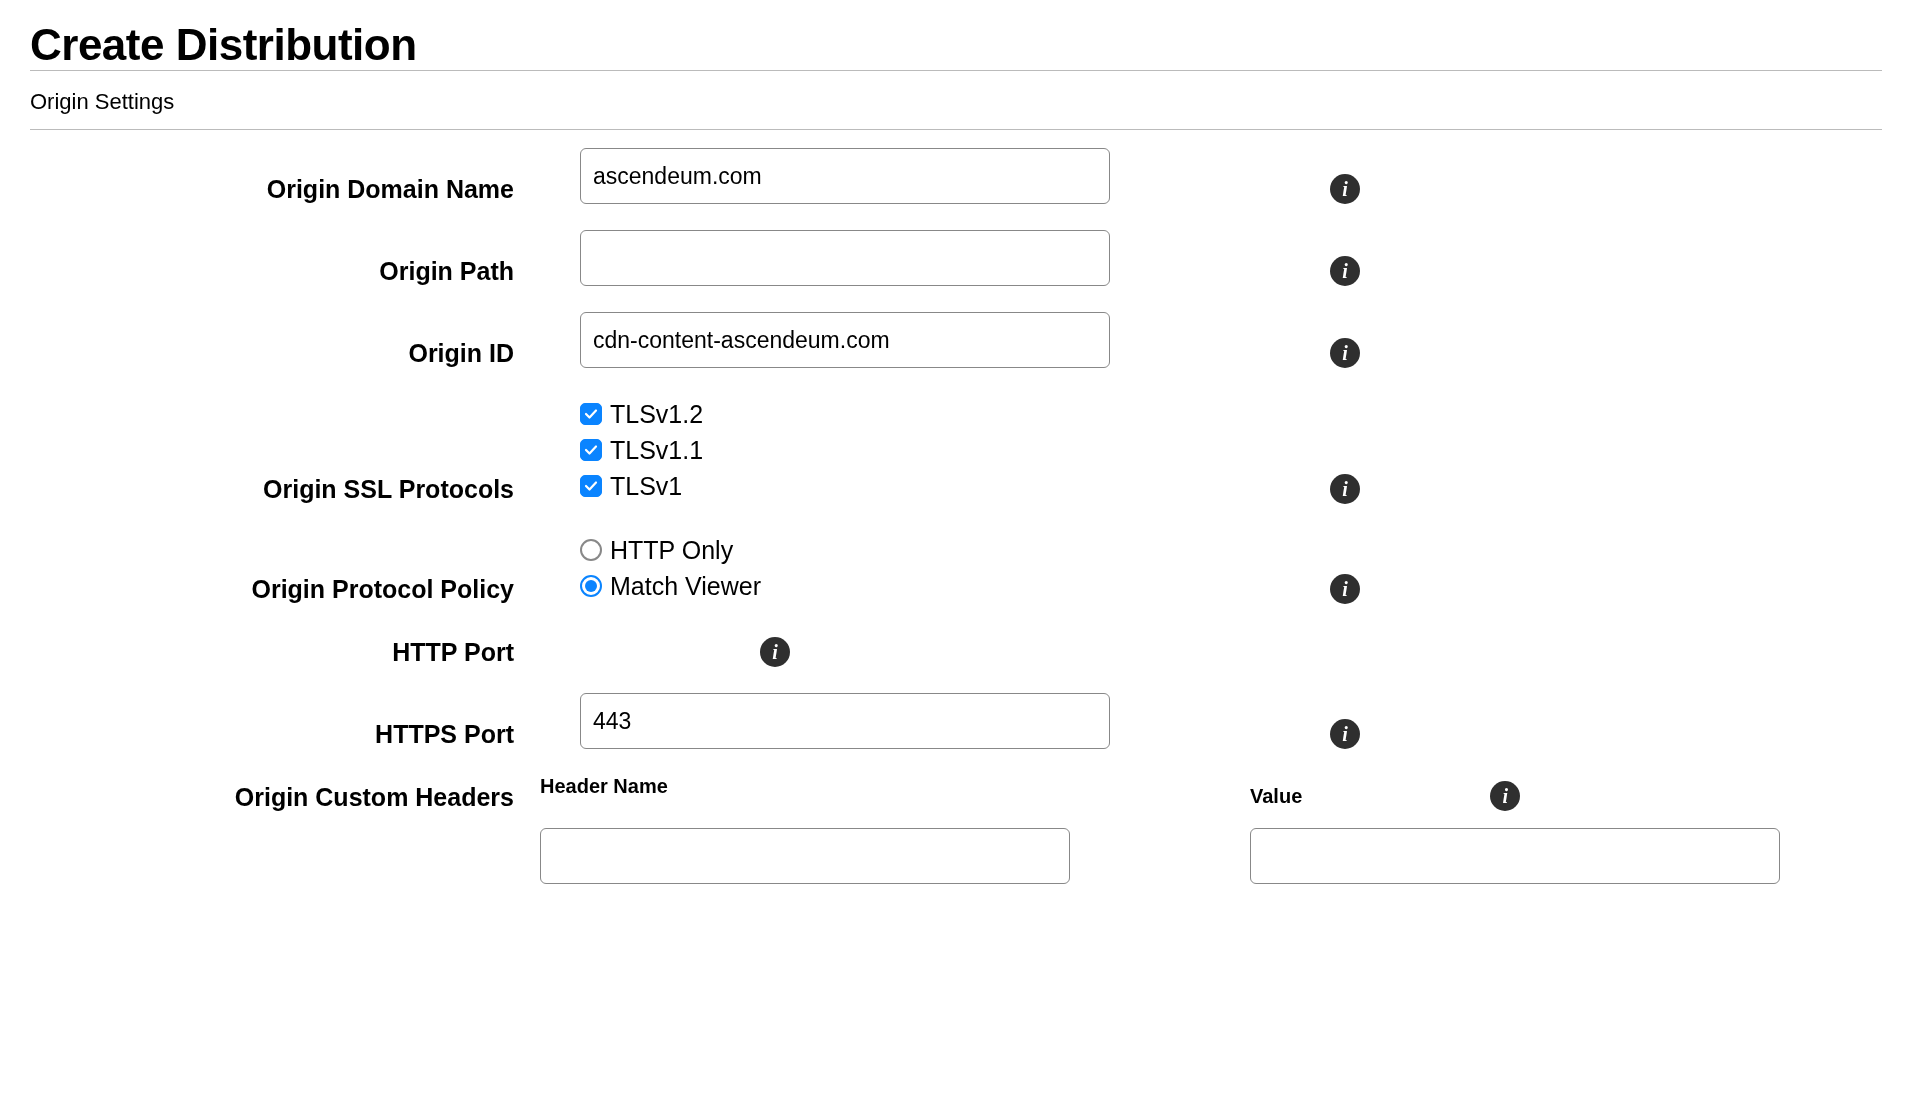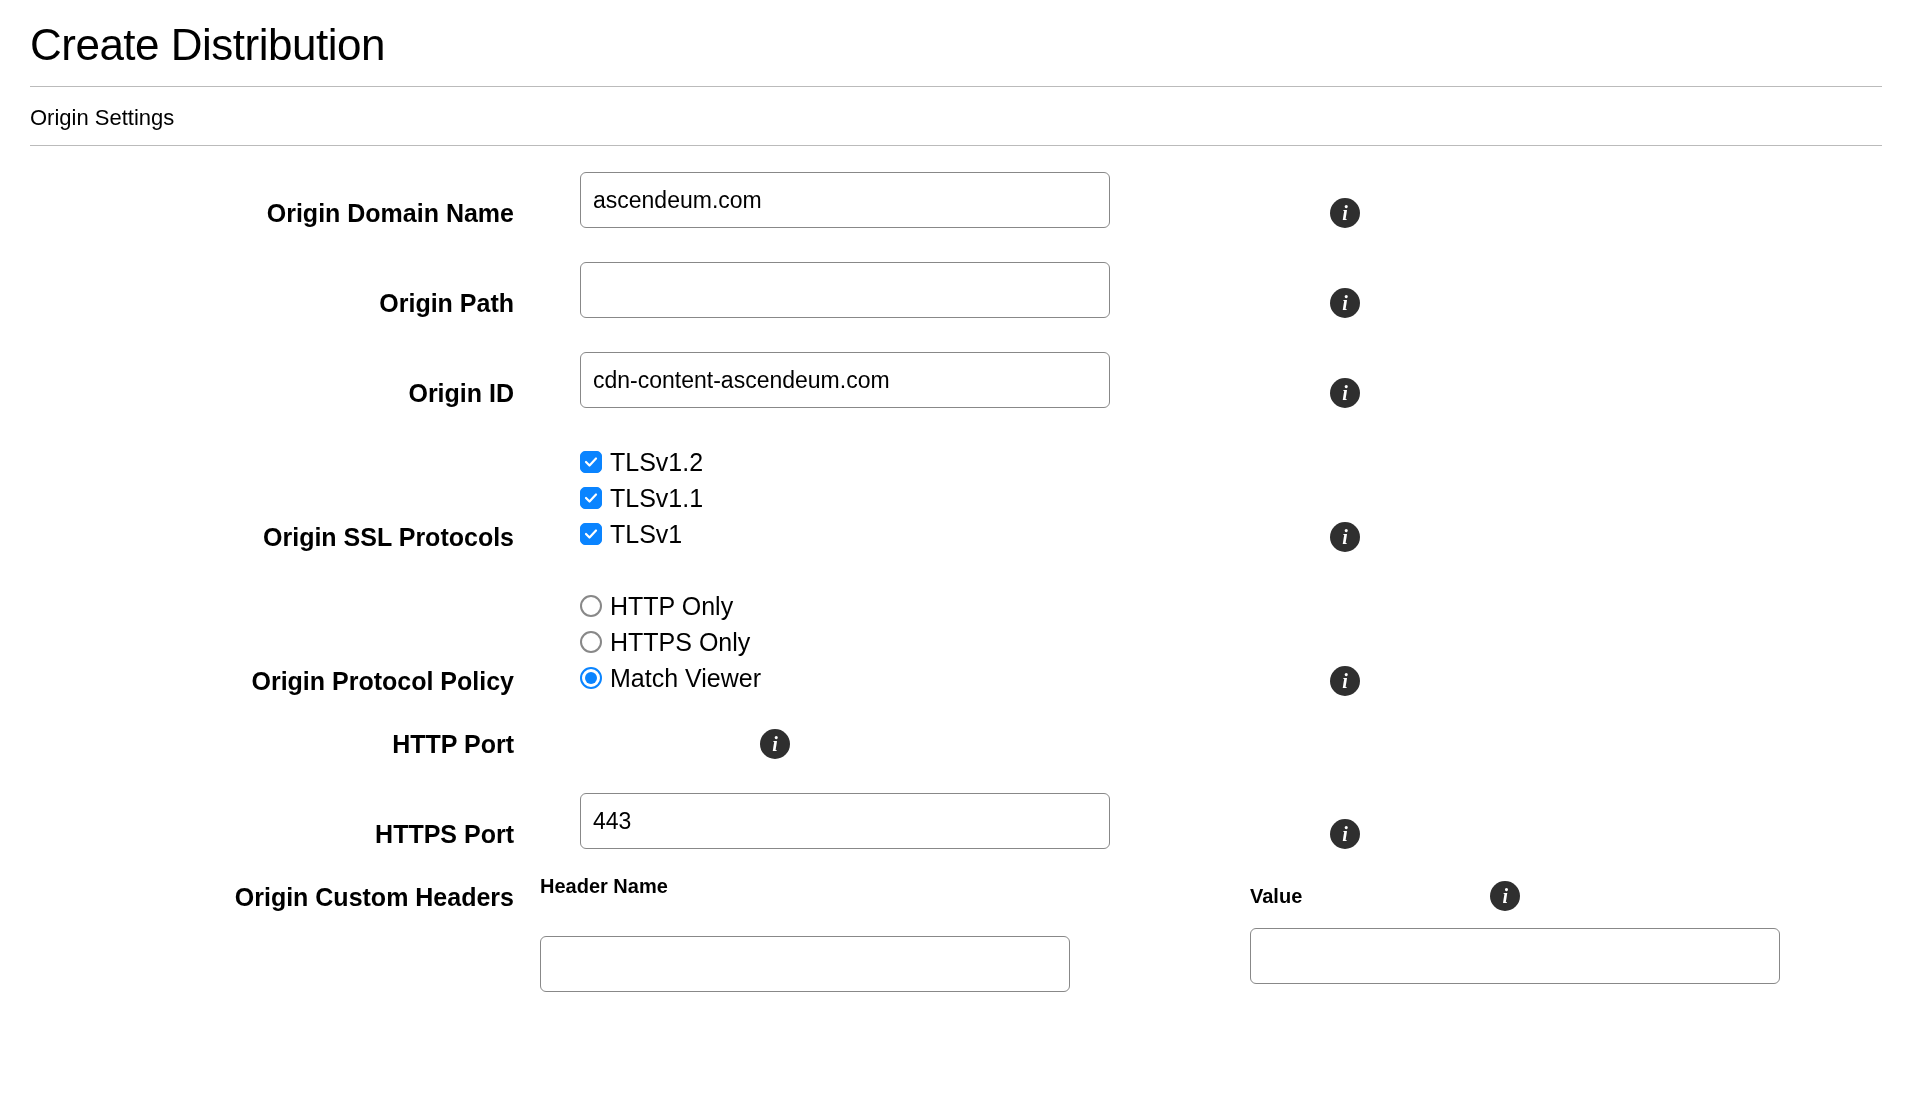--- a/index.html
+++ b/index.html
@@ -4,22 +4,21 @@
   <style>
     * { box-sizing: border-box; margin: 0; padding: 0; }
     body {
       font-family: -apple-system, BlinkMacSystemFont, "Segoe UI", Helvetica, Arial, sans-serif;
       background: #fff;
       color: #000;
       padding: 20px 30px;
     }
     h1.page-title {
       font-size: 44px;
-      font-weight: 400;
-      margin-bottom: 16px;
+      font-weight: 700;
       letter-spacing: -0.5px;
     }
     hr.divider {
       border: none;
       border-top: 1px solid #bbb;
       margin-bottom: 18px;
     }
     h2.section-title {
       font-size: 22px;
       font-weight: 400;
@@ -37,21 +36,20 @@
       text-align: right;
       padding-right: 26px;
       font-size: 25px;
       font-weight: 700;
       padding-top: 8px;
       flex-shrink: 0;
     }
     .form-field {
       width: 530px;
       flex-shrink: 0;
-      margin-top: 8px;
     }
     .info-col {
       flex: 1;
       padding-left: 180px;
       padding-top: 6px;
     }
     .text-input {
       width: 100%;
       height: 56px;
       font-size: 23px;
@@ -203,24 +201,20 @@
   </div>
 
   <div class="form-row">
     <div class="form-label">Origin Protocol Policy</div>
     <div class="form-field radio-group" id="policy-options">
         <div class="opt-row">
           <span class="radio"></span>
           <span>HTTP Only</span>
         </div>
         <div class="opt-row">
-          <span class="radio"></span>
-          <span>HTTPS Only</span>
-        </div>
-        <div class="opt-row">
           <span class="radio selected">
             <span class="dot"></span>
           </span>
           <span>Match Viewer</span>
         </div>
       </div>
     <div class="info-col"><span class="info-icon">i</span></div>
   </div>
 
   <div class="form-row">

